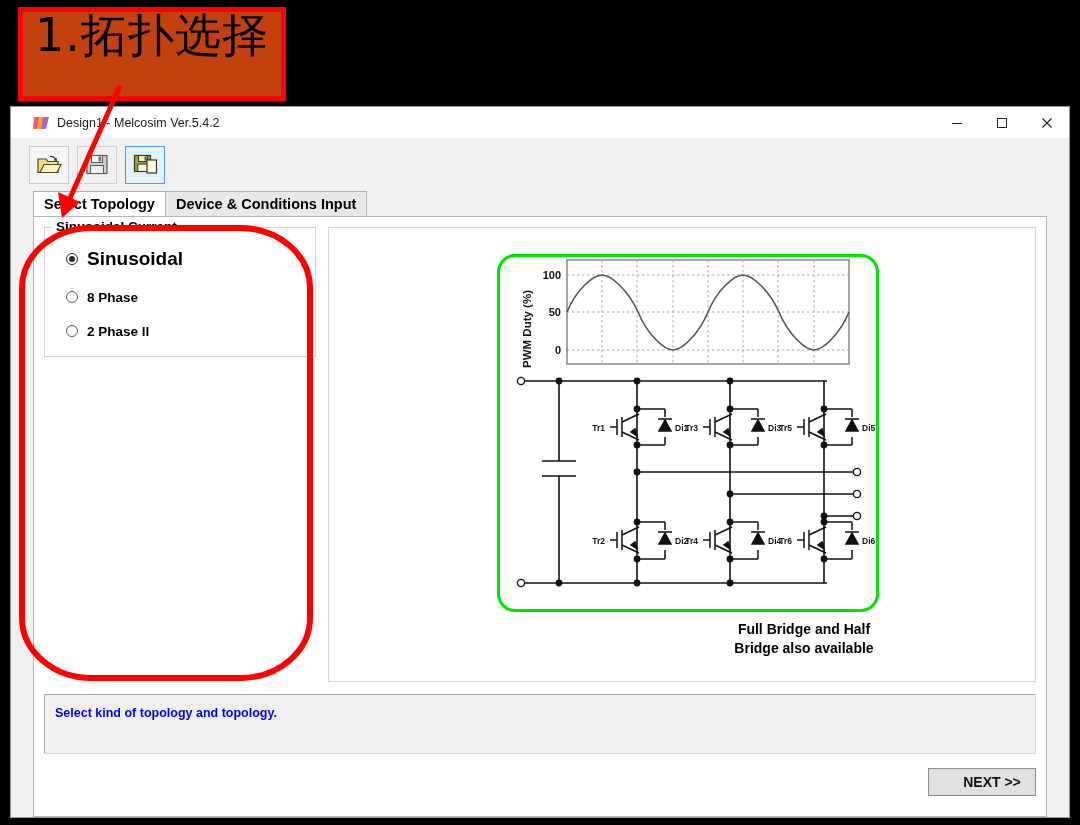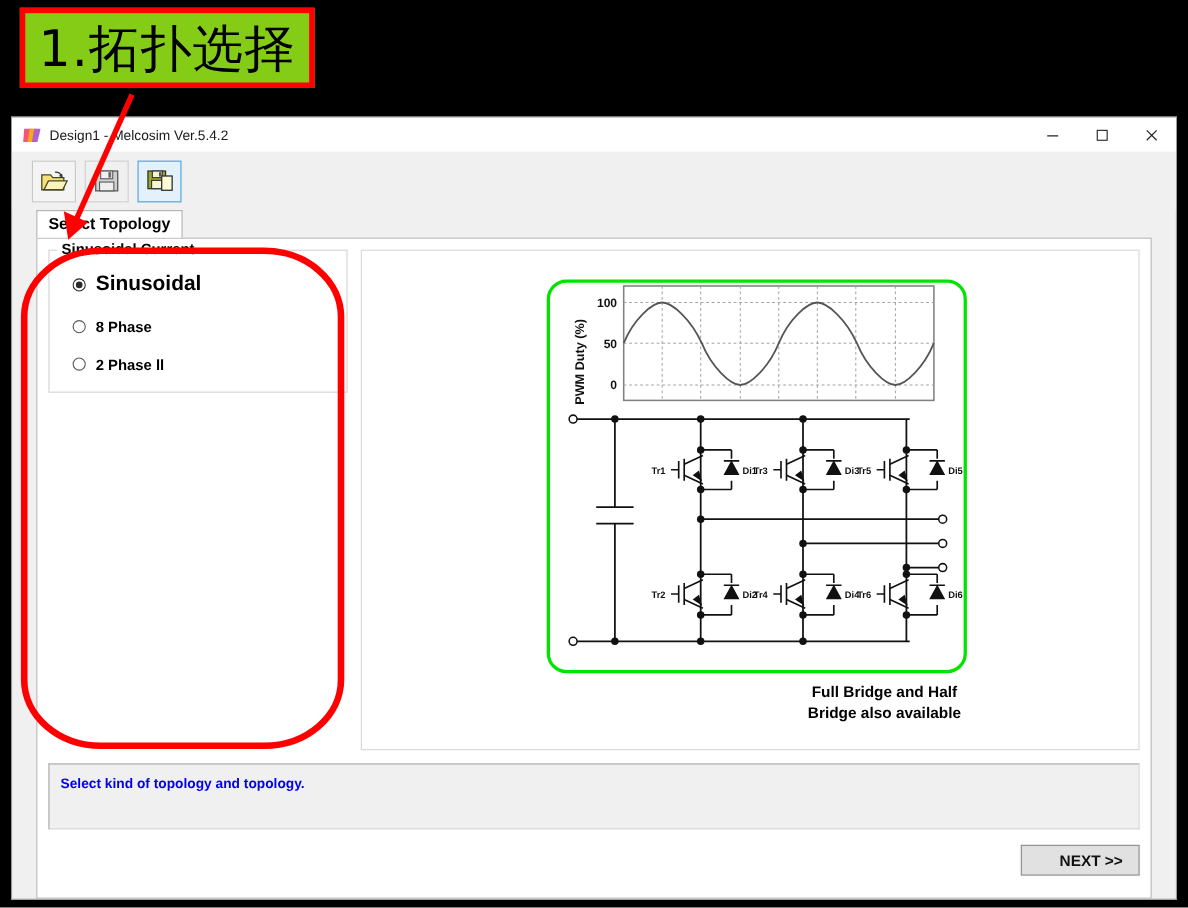--- a/index.html
+++ b/index.html
@@ -8,24 +8,24 @@
     width:1080px; height:825px;
     background:#000;
     font-family:"Liberation Sans", sans-serif;
     position:relative;
     overflow:hidden;
   }
 
   
   #annotation-label {
     position:absolute; left:18px; top:7px;
-    width:268px; height:73px;
-    background:#84cc16;
+    width:268px; height:94px;
+    background:#c2410c;
     border:5px solid #ff0000;
-    display:flex; align-items:center; justify-content:center;
+    display:flex; justify-content:center;
     z-index:40;
   }
   #annotation-label .txt {
     font-size:46px; color:#000; line-height:1;
     font-family:"DejaVu Sans", sans-serif;
     letter-spacing:1px;
   }
   #annotation-arrow { position:absolute; left:0; top:0; width:1080px; height:825px;
       z-index:41; pointer-events:none; }
   #annotation-ellipse { position:absolute; left:0; top:0; width:1080px; height:825px;
@@ -37,20 +37,21 @@
     width:1060px; height:712px;
     background:#f0f0f0;
     border:1px solid #9a9a9a;
     display:flex; flex-direction:column;
     z-index:10;
   }
   #title-bar {
     height:31px; background:#ffffff;
     display:flex; align-items:center;
     flex:none;
+    padding-left:12px;
   }
   #app-icon { width:16px; height:14px; margin-left:10px; margin-right:8px; flex:none; }
   #title-text { font-size:12.5px; color:#1a1a1a; flex:1 1 auto; white-space:nowrap; }
   .win-btn {
     width:45px; height:31px; display:flex; align-items:center; justify-content:center;
     flex:none;
   }
   .win-btn svg { display:block; }
 
   
@@ -209,20 +210,23 @@
         <rect x="11.5" y="3.5" width="2.2" height="4" fill="#555"></rect>
         <rect x="4.8" y="11" width="10.5" height="7.5" fill="#f4f2d8" stroke="#333" stroke-width="1"></rect>
         <rect x="14" y="7" width="9.5" height="13" fill="#fdfad6" stroke="#333" stroke-width="1.2"></rect>
       </svg>
     </div>
   </div>
 
   <div id="tab-strip">
     <div class="tab active">
       <span>Select Topology</span>
+    </div>
+    <div class="tab">
+      <span>Device &amp; Conditions Input</span>
     </div>
   </div>
 
   <div id="tab-body">
 
     <div id="tab-main">
 
       <div id="options-panel">
 
         <div class="group-box">

